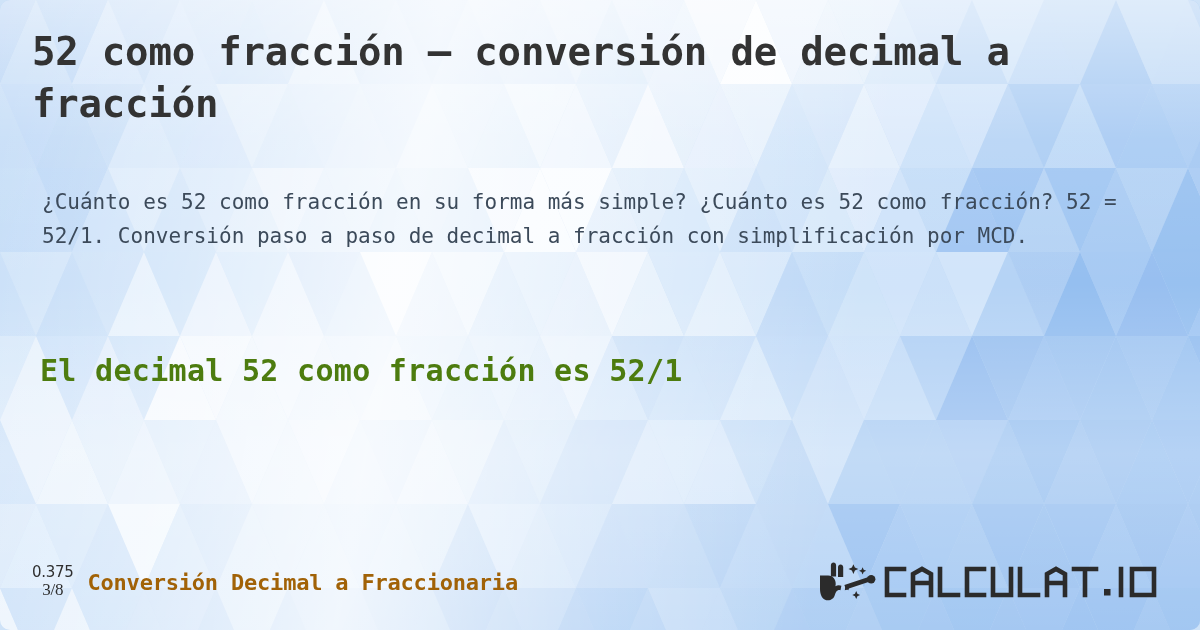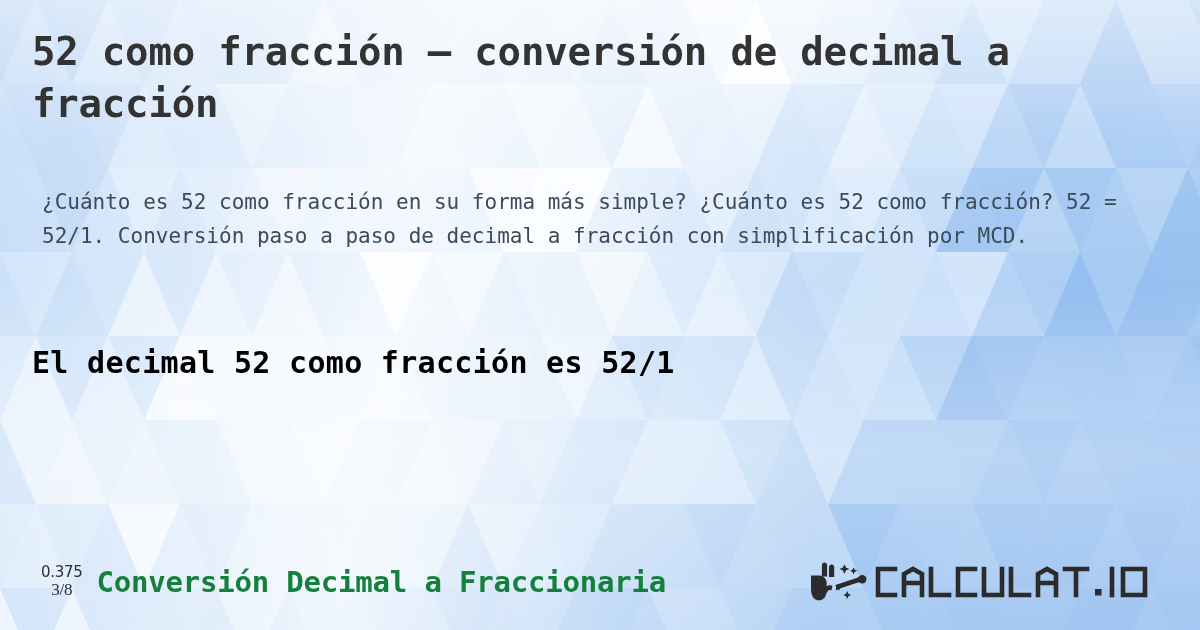--- a/index.html
+++ b/index.html
@@ -14,20 +14,21 @@
     font-family: "DejaVu Sans Mono", monospace;
     background: #cfe3f8;
   }
 
   #card {
     position: relative;
     width: 1200px;
     height: 630px;
     overflow: hidden;
     background: #c8ddf6;
+    border-radius: 10px;
   }
 
   
   #bg {
     position: absolute;
     inset: 0;
     width: 1200px;
     height: 630px;
     z-index: 0;
   }
@@ -86,36 +87,36 @@
     font-size: 21px;
     font-weight: normal;
     line-height: 1.62;
     color: #3c4a5a;
   }
 
   #answer {
     position: absolute;
     left: 32px;
     top: 345px;
-    margin: 0;
+    margin: 8px;
     font-family: "DejaVu Sans Mono", monospace;
     font-size: 30px;
     font-weight: bold;
     letter-spacing: 0.3px;
-    color: #000000;
+    color: #4d7c0f;
   }
 
   
   #footer {
     position: absolute;
     left: 0;
     right: 0;
     bottom: 22px;
     height: 52px;
-    padding: 0 41px;
+    padding: 0 32px;
     box-sizing: border-box;
     display: flex;
     align-items: center;
     justify-content: space-between;
     z-index: 2;
   }
 
   #brand-left {
     display: flex;
     align-items: center;
@@ -136,24 +137,24 @@
     letter-spacing: -0.3px;
   }
   #frac-logo .den {
     font-size: 17px;
     letter-spacing: -0.3px;
     font-family: Liberation Serif, serif;
   }
 
   #brand-title {
     font-family: "DejaVu Sans Mono", monospace;
-    font-size: 29px;
+    font-size: 22px;
     font-weight: bold;
     letter-spacing: -0.2px;
-    color: #15803d;
+    color: #a16207;
   }
 
   #brand-right {
     display: flex;
     align-items: center;
     gap: 4px;
   }
 
   #wand-icon {
     display: block;

